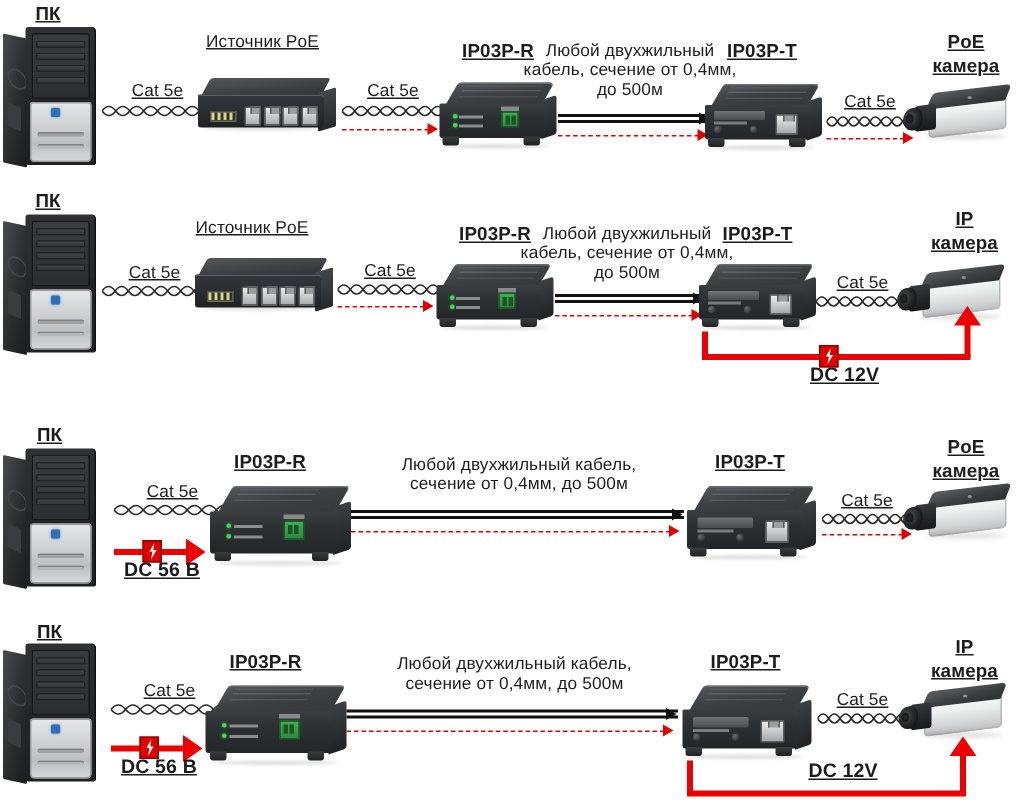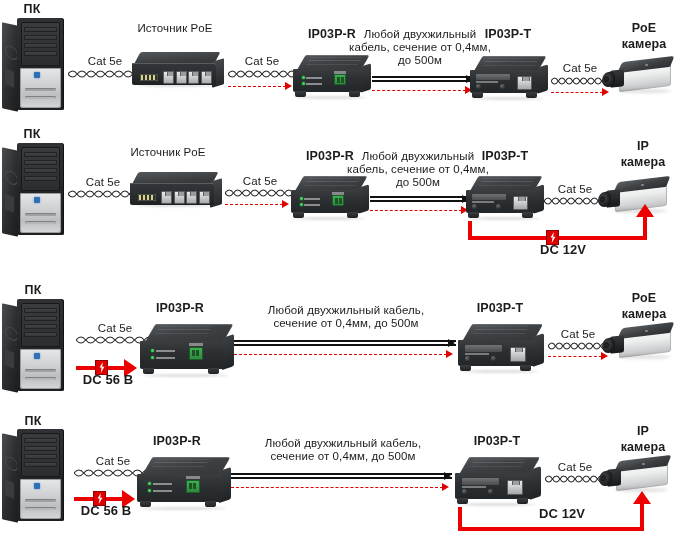--- a/index.html
+++ b/index.html
@@ -25,21 +25,21 @@
   
   .lbl {
     position: absolute;
     font-size: 11.5px;
     line-height: 13px;
     white-space: nowrap;
     color: #1c1c1c;
     letter-spacing: 0.1px;
   }
   .lbl.bold { font-weight: bold; font-size: 12.5px; }
-  .lbl.center { transform: translateX(-50%); text-align: center; }
+  .lbl.center { transform: translateX(-50%); text-align: center; text-decoration: underline; }
   .lbl.multi { white-space: normal; text-align: center; width: 150px; }
   .lbl.multi2 { white-space: normal; text-align: center; width: 200px; }
 
   
   .pc { position: absolute; width: 62px; height: 92px; }
   .pc .side {
     position: absolute; left: 0; top: 6px; width: 16px; height: 86px;
     background: linear-gradient(100deg,#4a4d50 0%, #2a2c2e 55%, #1b1d1f 100%);
     transform: skewY(12deg);
     border-radius: 1px;

